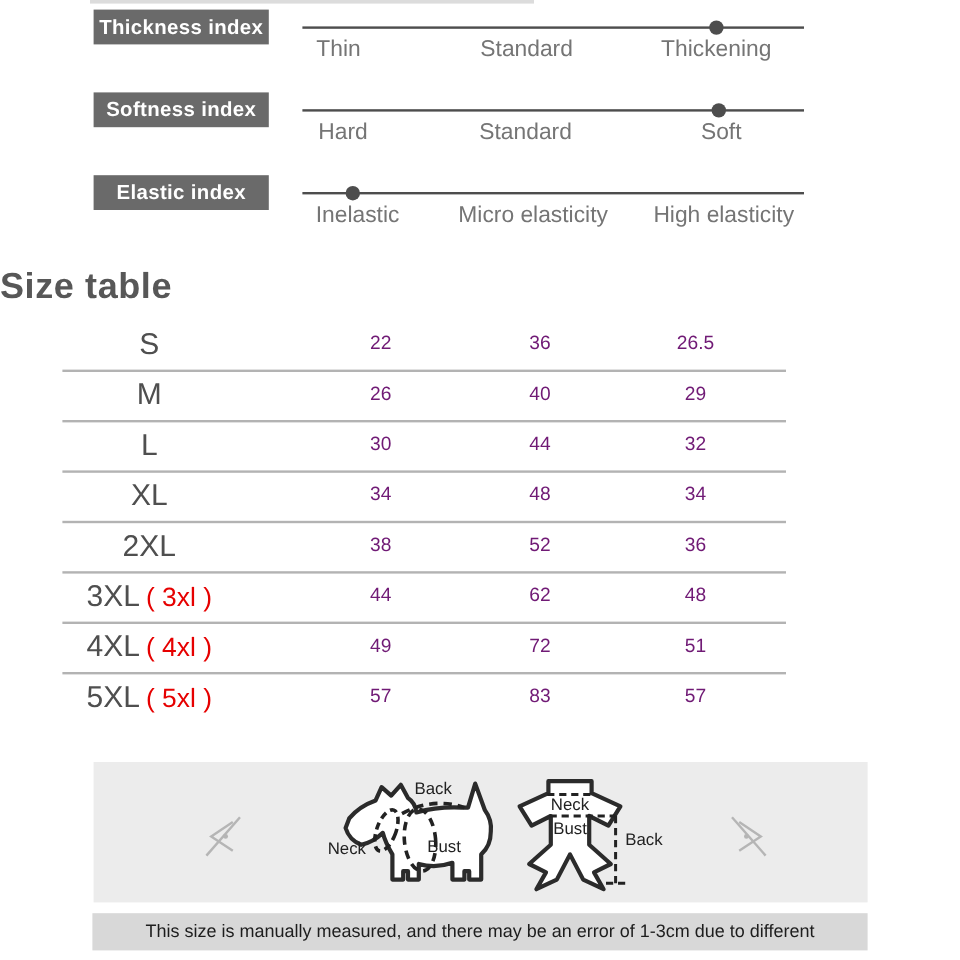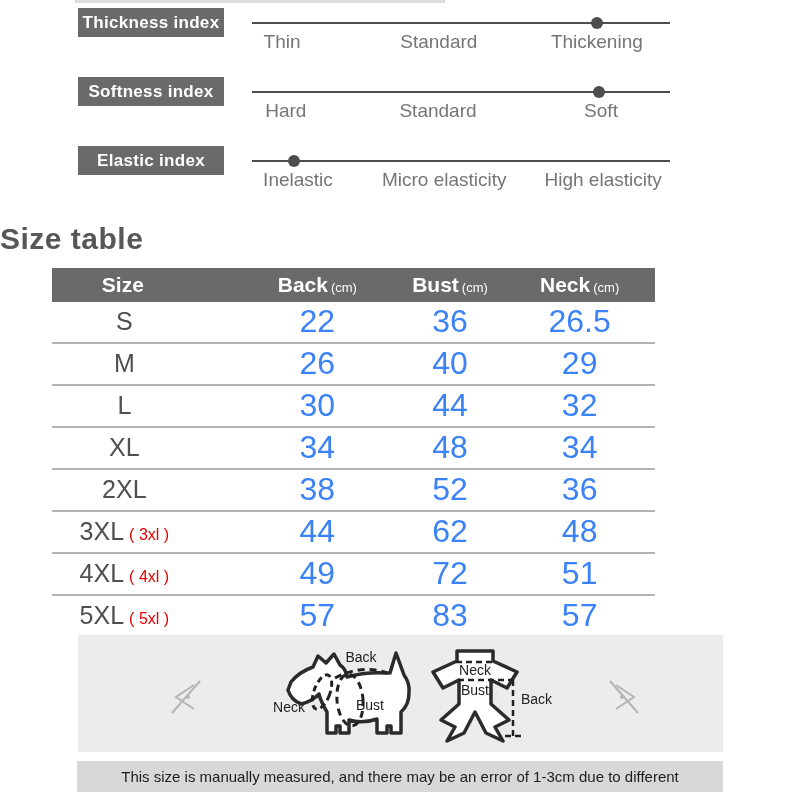--- a/index.html
+++ b/index.html
@@ -28,23 +28,23 @@
   .table{left:52px;top:268px;width:603px;}
   .thead{position:relative;height:34px;background:#6a6a6a;}
   .cell{position:absolute;transform:translateX(-50%);white-space:nowrap;}
   .c0{left:12%;} .c1{left:44%;} .c2{left:66%;} .c3{left:87.5%;}
   .thead .cell{top:0;line-height:34px;color:#fff;font-size:21px;font-weight:600;}
   .thead .unit{font-size:13px;font-weight:400;font-style:normal;margin-left:3px;}
   .trow{position:relative;height:40px;border-bottom:2px solid #b3b3b3;}
   .trow:last-child{border-bottom:none;}
   .trow .cell{top:0;line-height:38px;}
   .size-cell{color:#4f4f4f;font-size:25px;}
-  .size-note{color:#e60000;font-size:16px;margin-left:5px;font-weight:500;}
+  .size-note{color:#e60000;font-size:22px;margin-left:5px;font-weight:500;}
   .size-note:empty{display:none;}
-  .num{color:#3b82f6;font-size:32px;}
+  .num{color:#701a75;font-size:16px;}
 
   
   .panel{left:78px;top:635px;width:645px;height:117px;background:#ececec;}
   .note-bar{left:77px;top:761px;width:646px;height:31px;background:#d8d8d8;
             text-align:center;line-height:31px;font-size:15px;color:#1d1d1d;}
   svg{overflow:visible;}
   .diagram-label{font-size:14px;fill:#222;font-weight:500;}
 </style>
 </head>
 <body>
@@ -80,26 +80,20 @@
     <div class="slider-dot" style="left: 10%;"></div>
     <span class="tick" style="left:11%">Inelastic</span>
     <span class="tick" style="left:46%">Micro elasticity</span>
     <span class="tick" style="left:84%">High elasticity</span>
   </div>
 </div>
 
 <div class="abs title">Size table</div>
 
 <div class="abs table">
-  <div class="thead">
-    <span class="cell c0"><span>Size</span><i class="unit"></i></span>
-    <span class="cell c1"><span>Back</span><i class="unit">(cm)</i></span>
-    <span class="cell c2"><span>Bust</span><i class="unit">(cm)</i></span>
-    <span class="cell c3"><span>Neck</span><i class="unit">(cm)</i></span>
-  </div>
 
   <div class="trow">
     <span class="cell c0 size-cell"><span>S</span></span>
     <span class="cell c1 num">22</span>
     <span class="cell c2 num">36</span>
     <span class="cell c3 num">26.5</span>
   </div>
   <div class="trow">
     <span class="cell c0 size-cell"><span>M</span></span>
     <span class="cell c1 num">26</span>

